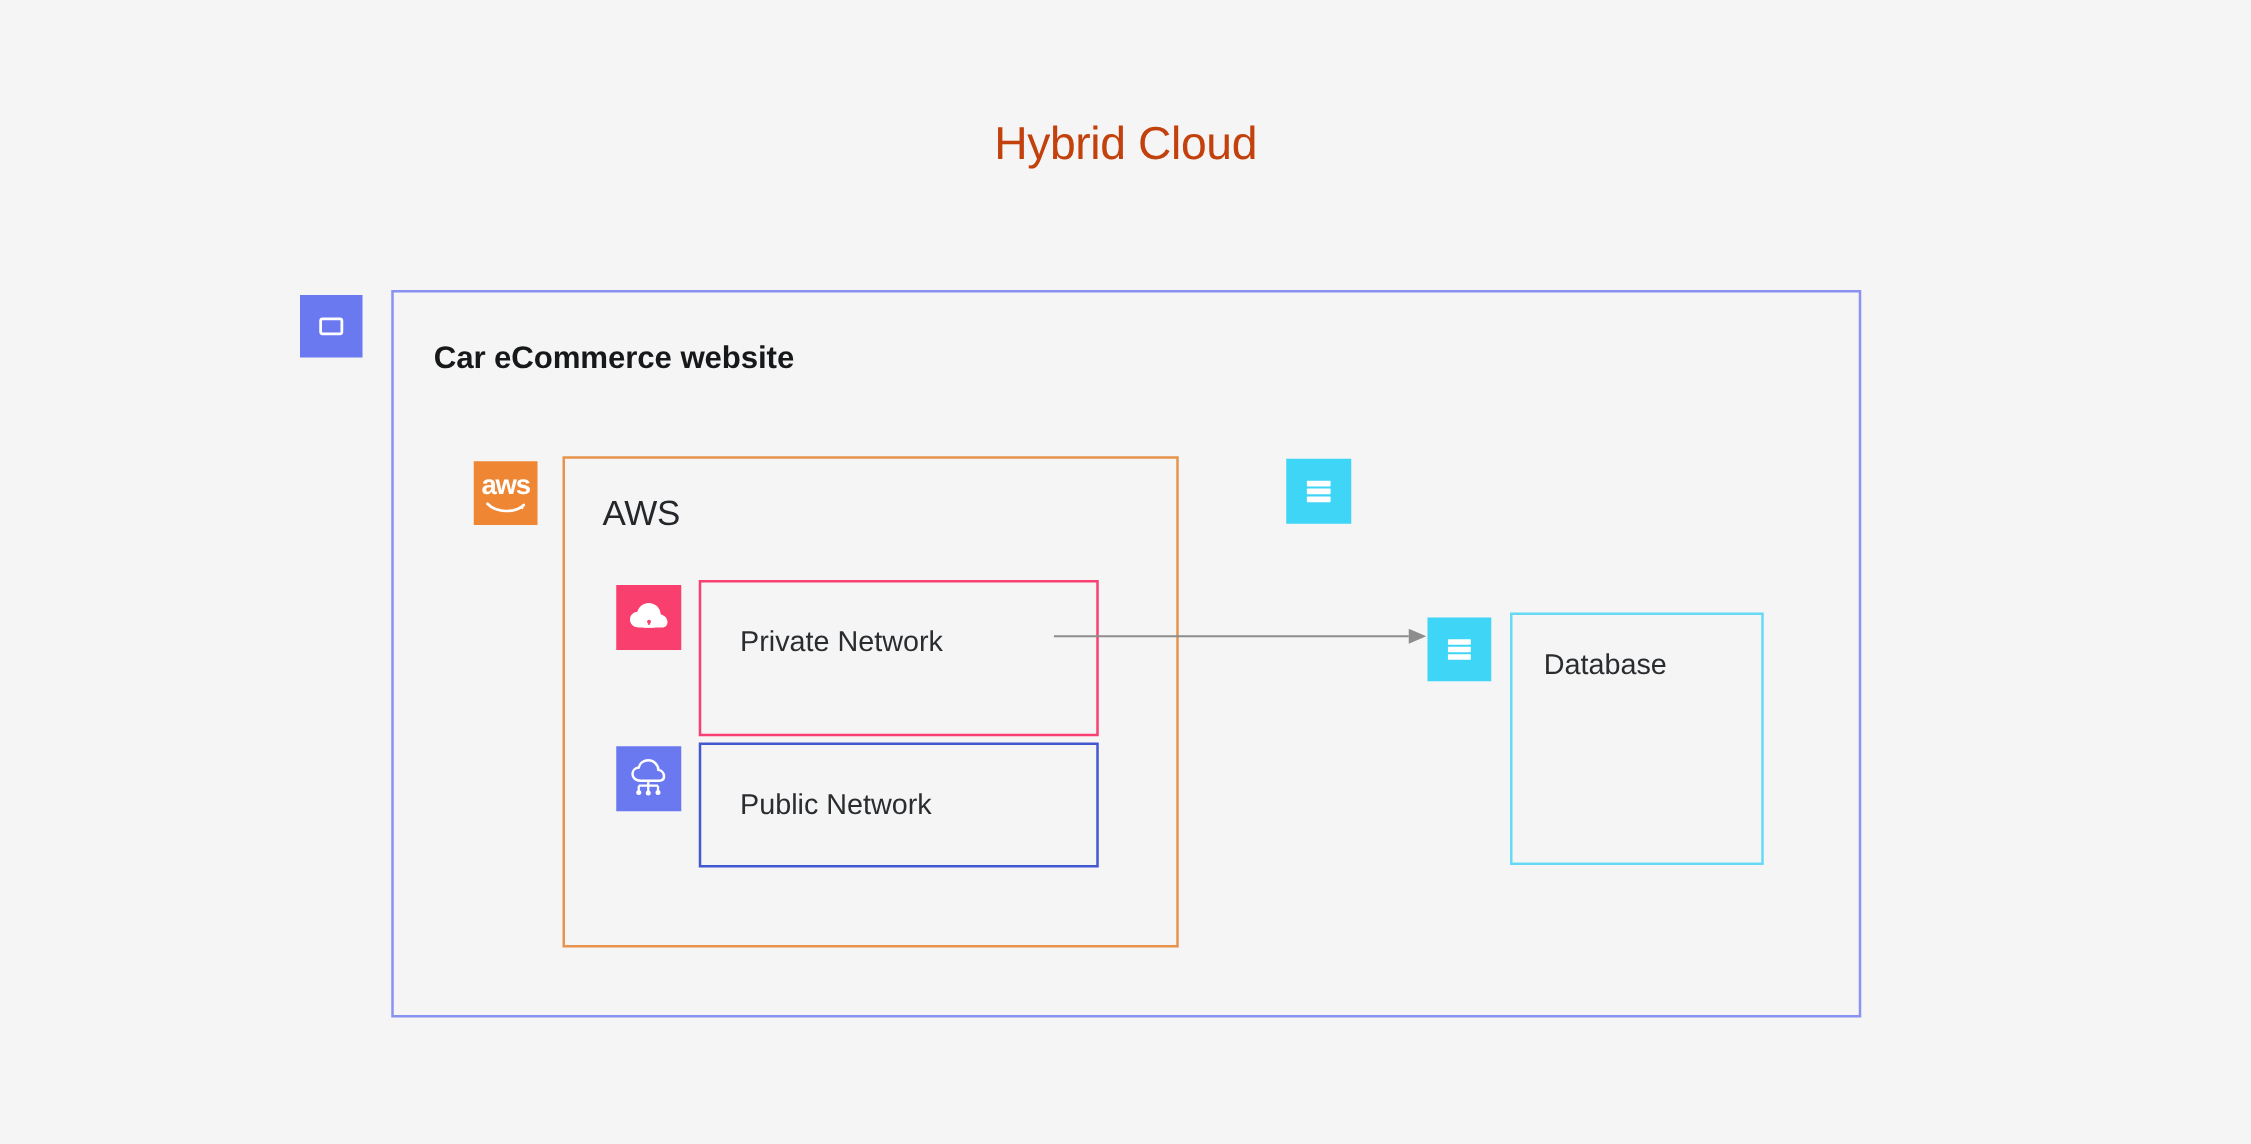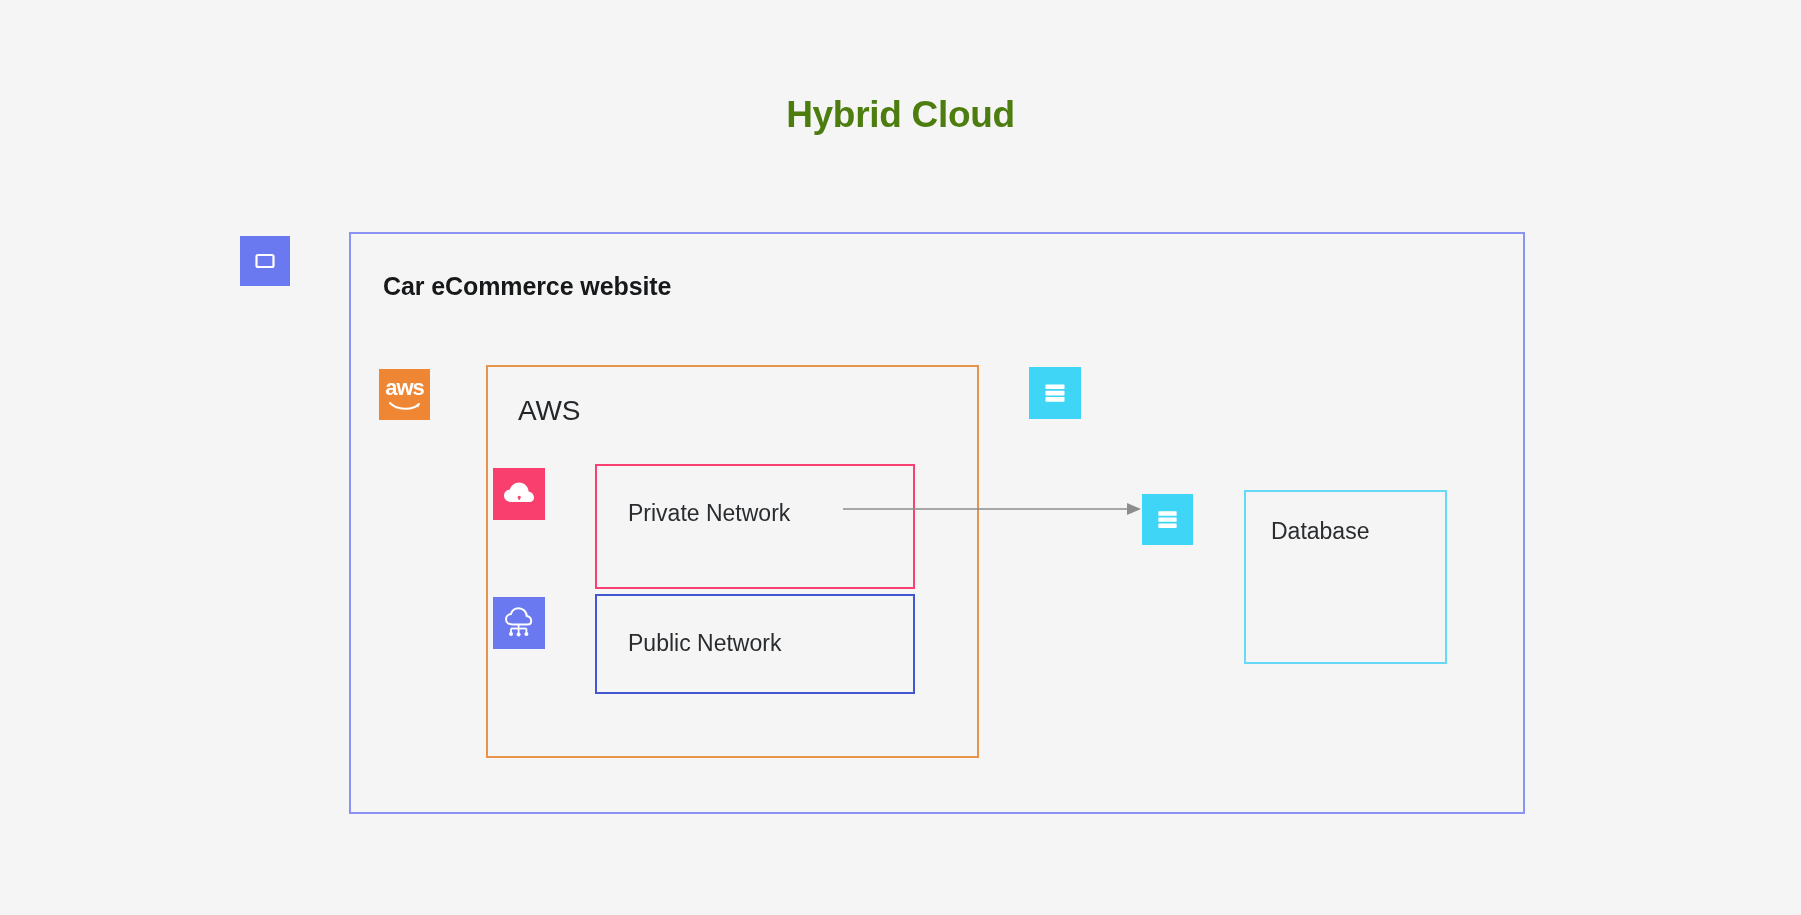--- a/index.html
+++ b/index.html
@@ -22,32 +22,31 @@
   }
 
   
   .diagram-title {
     position: absolute;
     left: 0;
     top: 96px;
     width: 1801px;
     text-align: center;
     font-size: 37px;
-    font-weight: bold;
-    color: #4d7c0f;
+    font-weight: normal;
+    color: #c2410c;
     letter-spacing: -0.3px;
     line-height: 1;
   }
 
   
   .box {
     position: absolute;
     background: transparent;
     box-sizing: border-box;
-    margin-left: 36px;
   }
   .box-label {
     position: absolute;
     white-space: nowrap;
     line-height: 1;
   }
 
   
   #outer-container {
     left: 313px;
@@ -128,21 +127,21 @@
     top: 36px;
     font-size: 23px;
     color: #2a2d30;
   }
 
   
   #database-box {
     left: 1208px;
     top: 490px;
     width: 203px;
-    height: 174px;
+    height: 202px;
     border: 2px solid #66d9f7;
   }
   #database-label {
     left: 25px;
     top: 28px;
     font-size: 23px;
     color: #2a2d30;
   }
 
   

